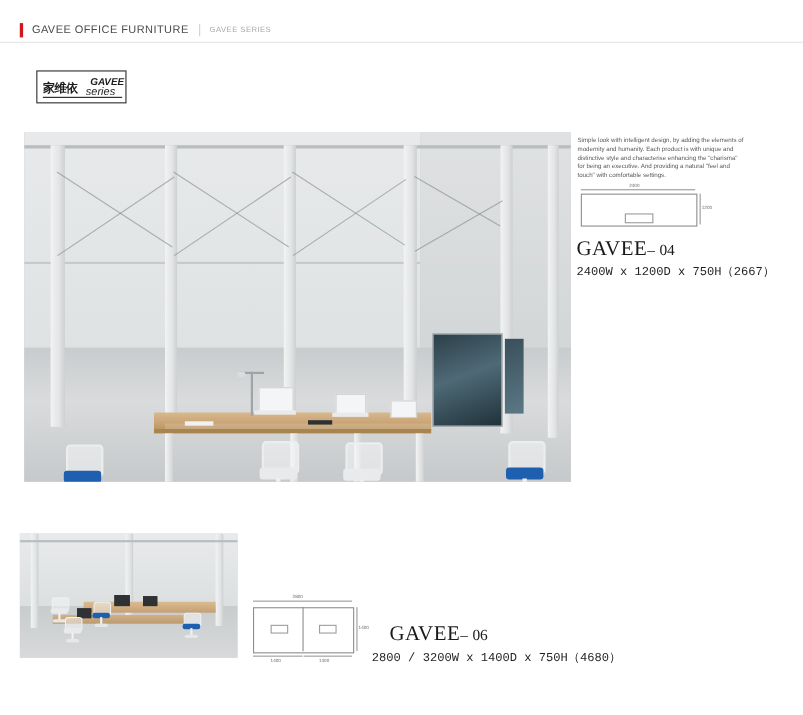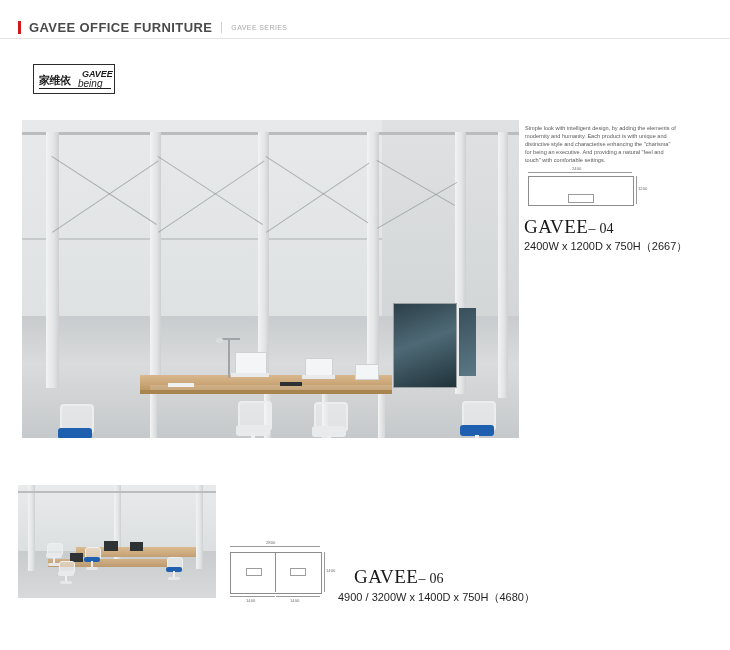--- a/index.html
+++ b/index.html
@@ -27,24 +27,24 @@
     align-items: center;
   }
   .header-bar {
     width: 3px;
     height: 13px;
     background: #d0171b;
     margin-left: 18px;
     margin-right: 8px;
   }
   .header-title {
-    font-size: 13px;
+    font-size: 10px;
     letter-spacing: 0.4px;
     color: #4a4a4a;
-    font-weight: bold;
+    font-weight: normal;
   }
   .header-sep {
     width: 1px;
     height: 11px;
     background: #cfcfcf;
     margin: 0 9px;
   }
   .header-sub {
     font-size: 7px;
     letter-spacing: 0.4px;
@@ -247,21 +247,21 @@
   }
   .prod-title .big {
     font-size: 19px;
     letter-spacing: 0.5px;
   }
   .prod-title .num {
     font-size: 14px;
   }
   .prod-spec {
     position: absolute;
-    font-family: Liberation Sans, sans-serif;
+    font-family: Liberation Mono, monospace;
     font-size: 11px;
     color: #1f1f1f;
   }
 
   
   .photo2 {
     position: absolute;
     left: 18px;
     top: 485px;
     width: 198px;
@@ -332,21 +332,21 @@
   <span class="header-title">GAVEE OFFICE FURNITURE</span>
   <span class="header-sep"></span>
   <span class="header-sub">GAVEE SERIES</span>
 </div>
 <div class="header-rule"></div>
 
 <div class="logo">
   <div class="logo-inner"></div>
   <span class="logo-cn">家维依</span>
   <span class="logo-en">GAVEE</span>
-  <span class="logo-series">being</span>
+  <span class="logo-series">series</span>
   <div class="logo-underline"></div>
 </div>
 
 <div class="photo1">
   <div class="ph1-wallL"></div>
   <div class="ph1-wallR"></div>
   <div class="ph1-floor"></div>
 
   <div class="beam" style="left:0;top:12px;width:497px;"></div>
   <div class="beam" style="left:0;top:118px;width:360px;height:2px;background:#c6cacc;"></div>
@@ -484,13 +484,13 @@
   <span class="dim-text" style="left:44px;top:0px;">2800</span>
   <span class="dim-text" style="left:104px;top:28px;">1400</span>
   <span class="dim-text" style="left:24px;top:58px;">1400</span>
   <span class="dim-text" style="left:68px;top:58px;">1400</span>
 </div>
 
 <div class="prod-title" style="left:354px;top:566px;">
   <span class="big">GAVEE</span><span class="num">–</span>
   <span class="num">06</span>
 </div>
-<div class="prod-spec" style="left:338px;top:590px;">4900 / 3200W x 1400D x 750H（4680）</div>
+<div class="prod-spec" style="left:338px;top:590px;">2800 / 3200W x 1400D x 750H（4680）</div>
 
 </body></html>

